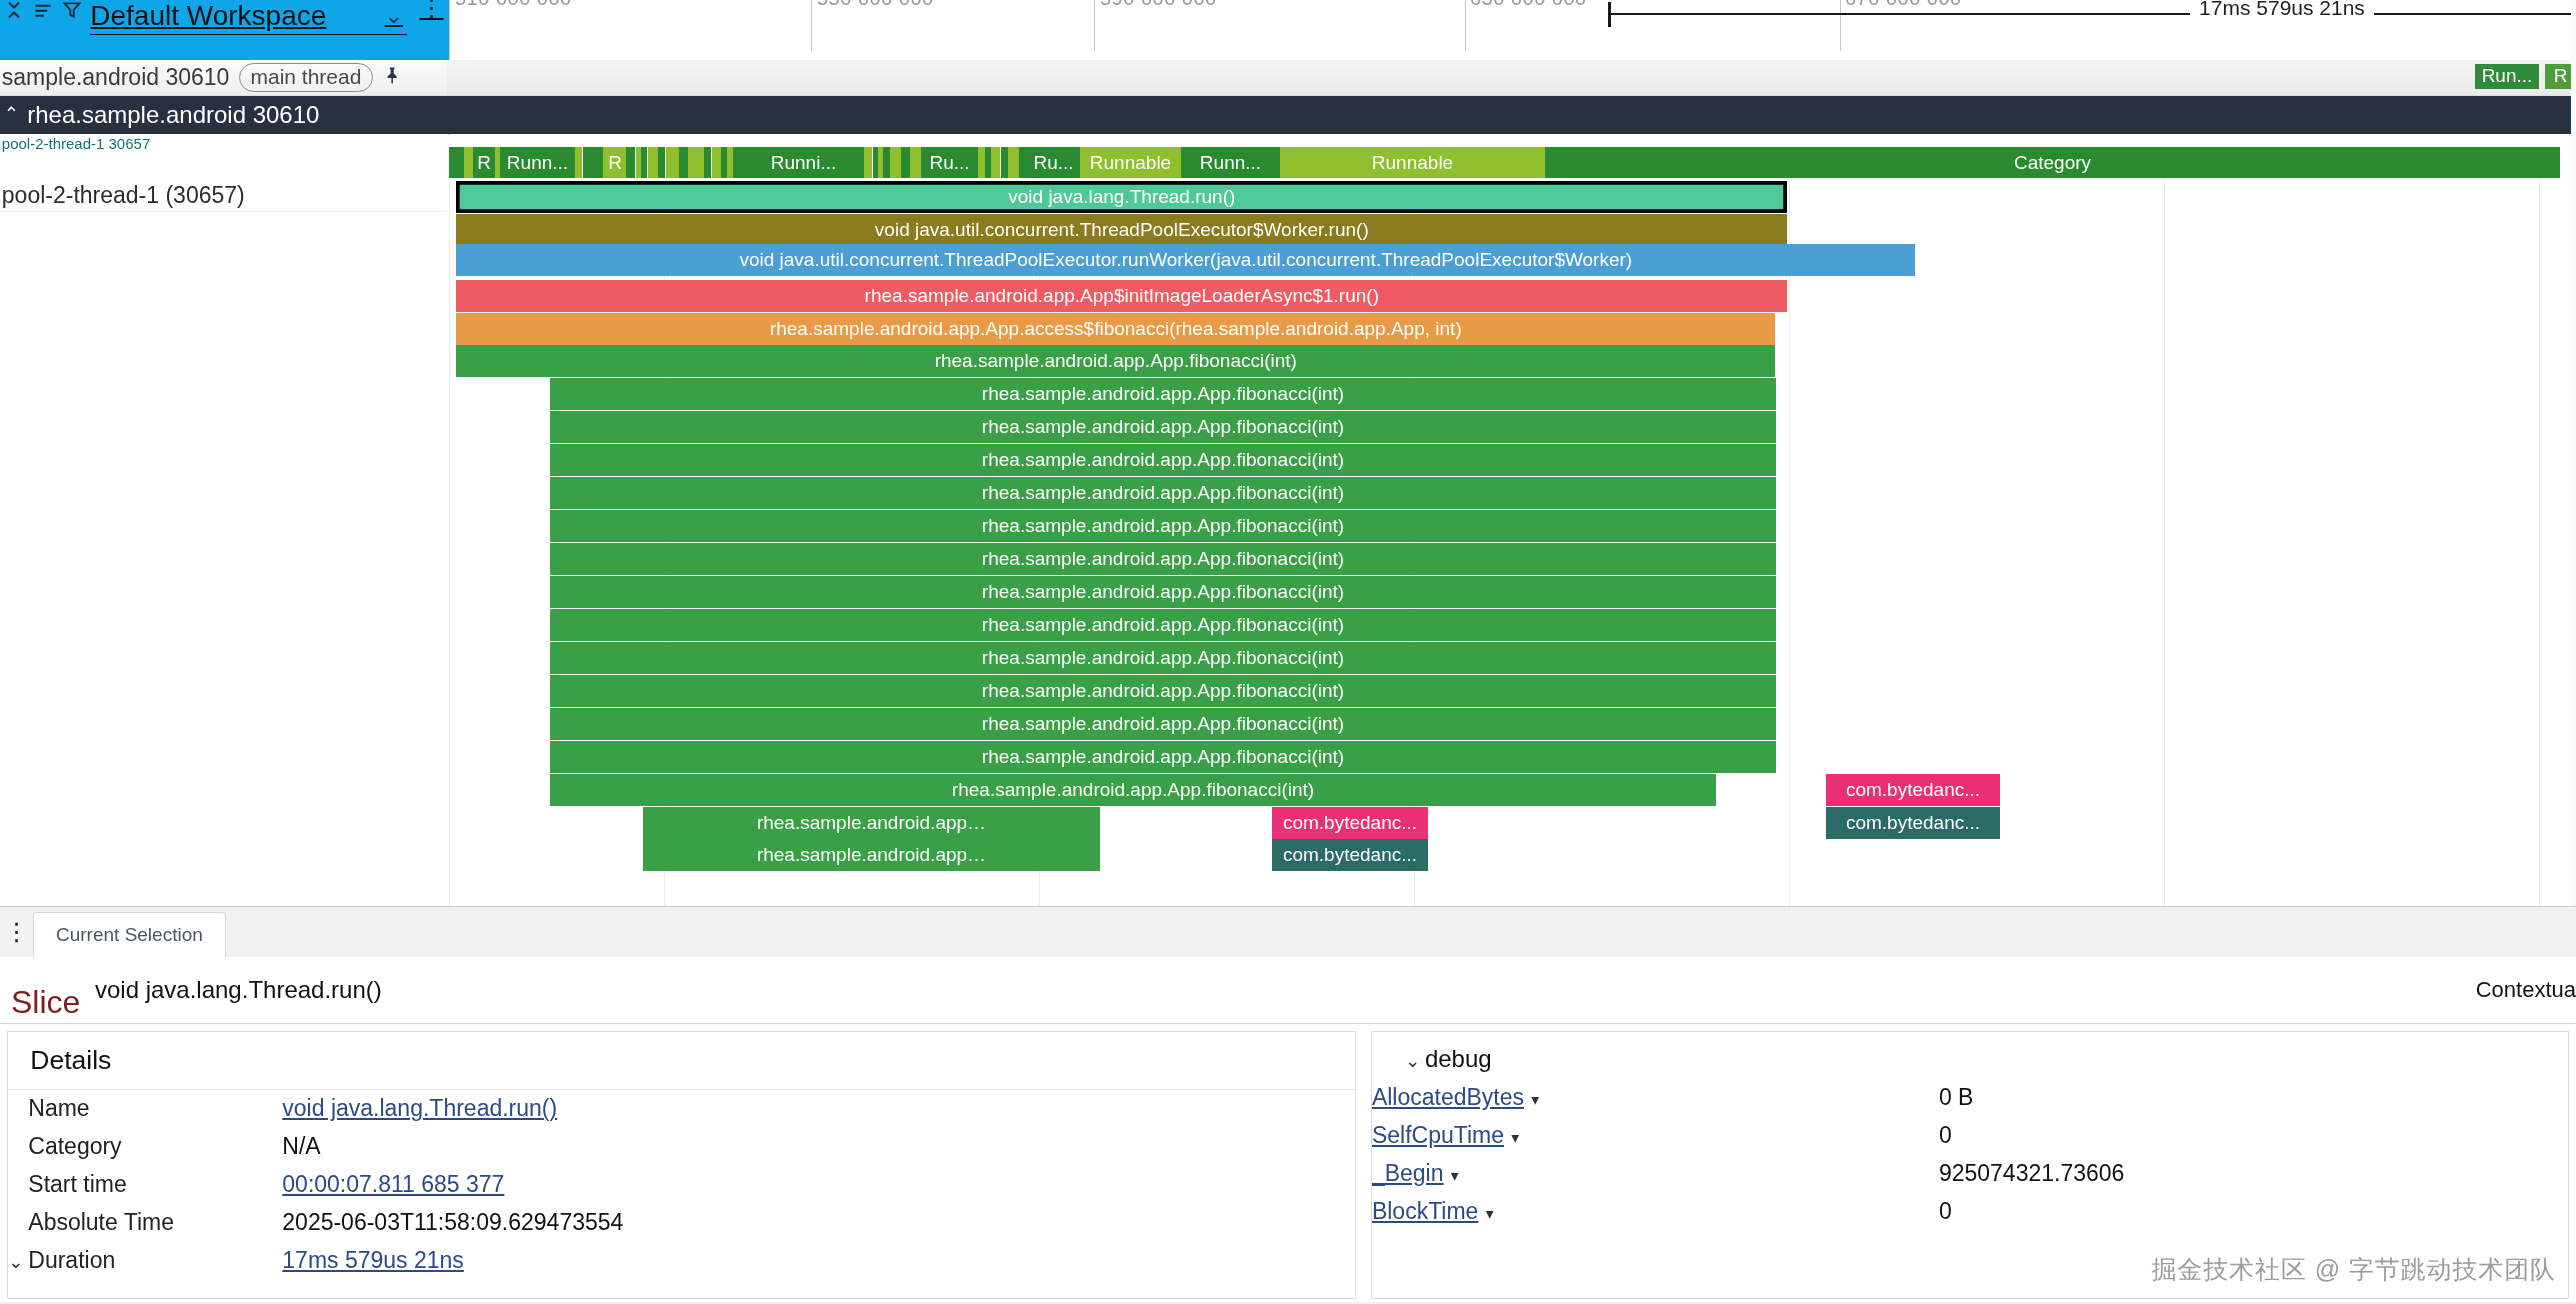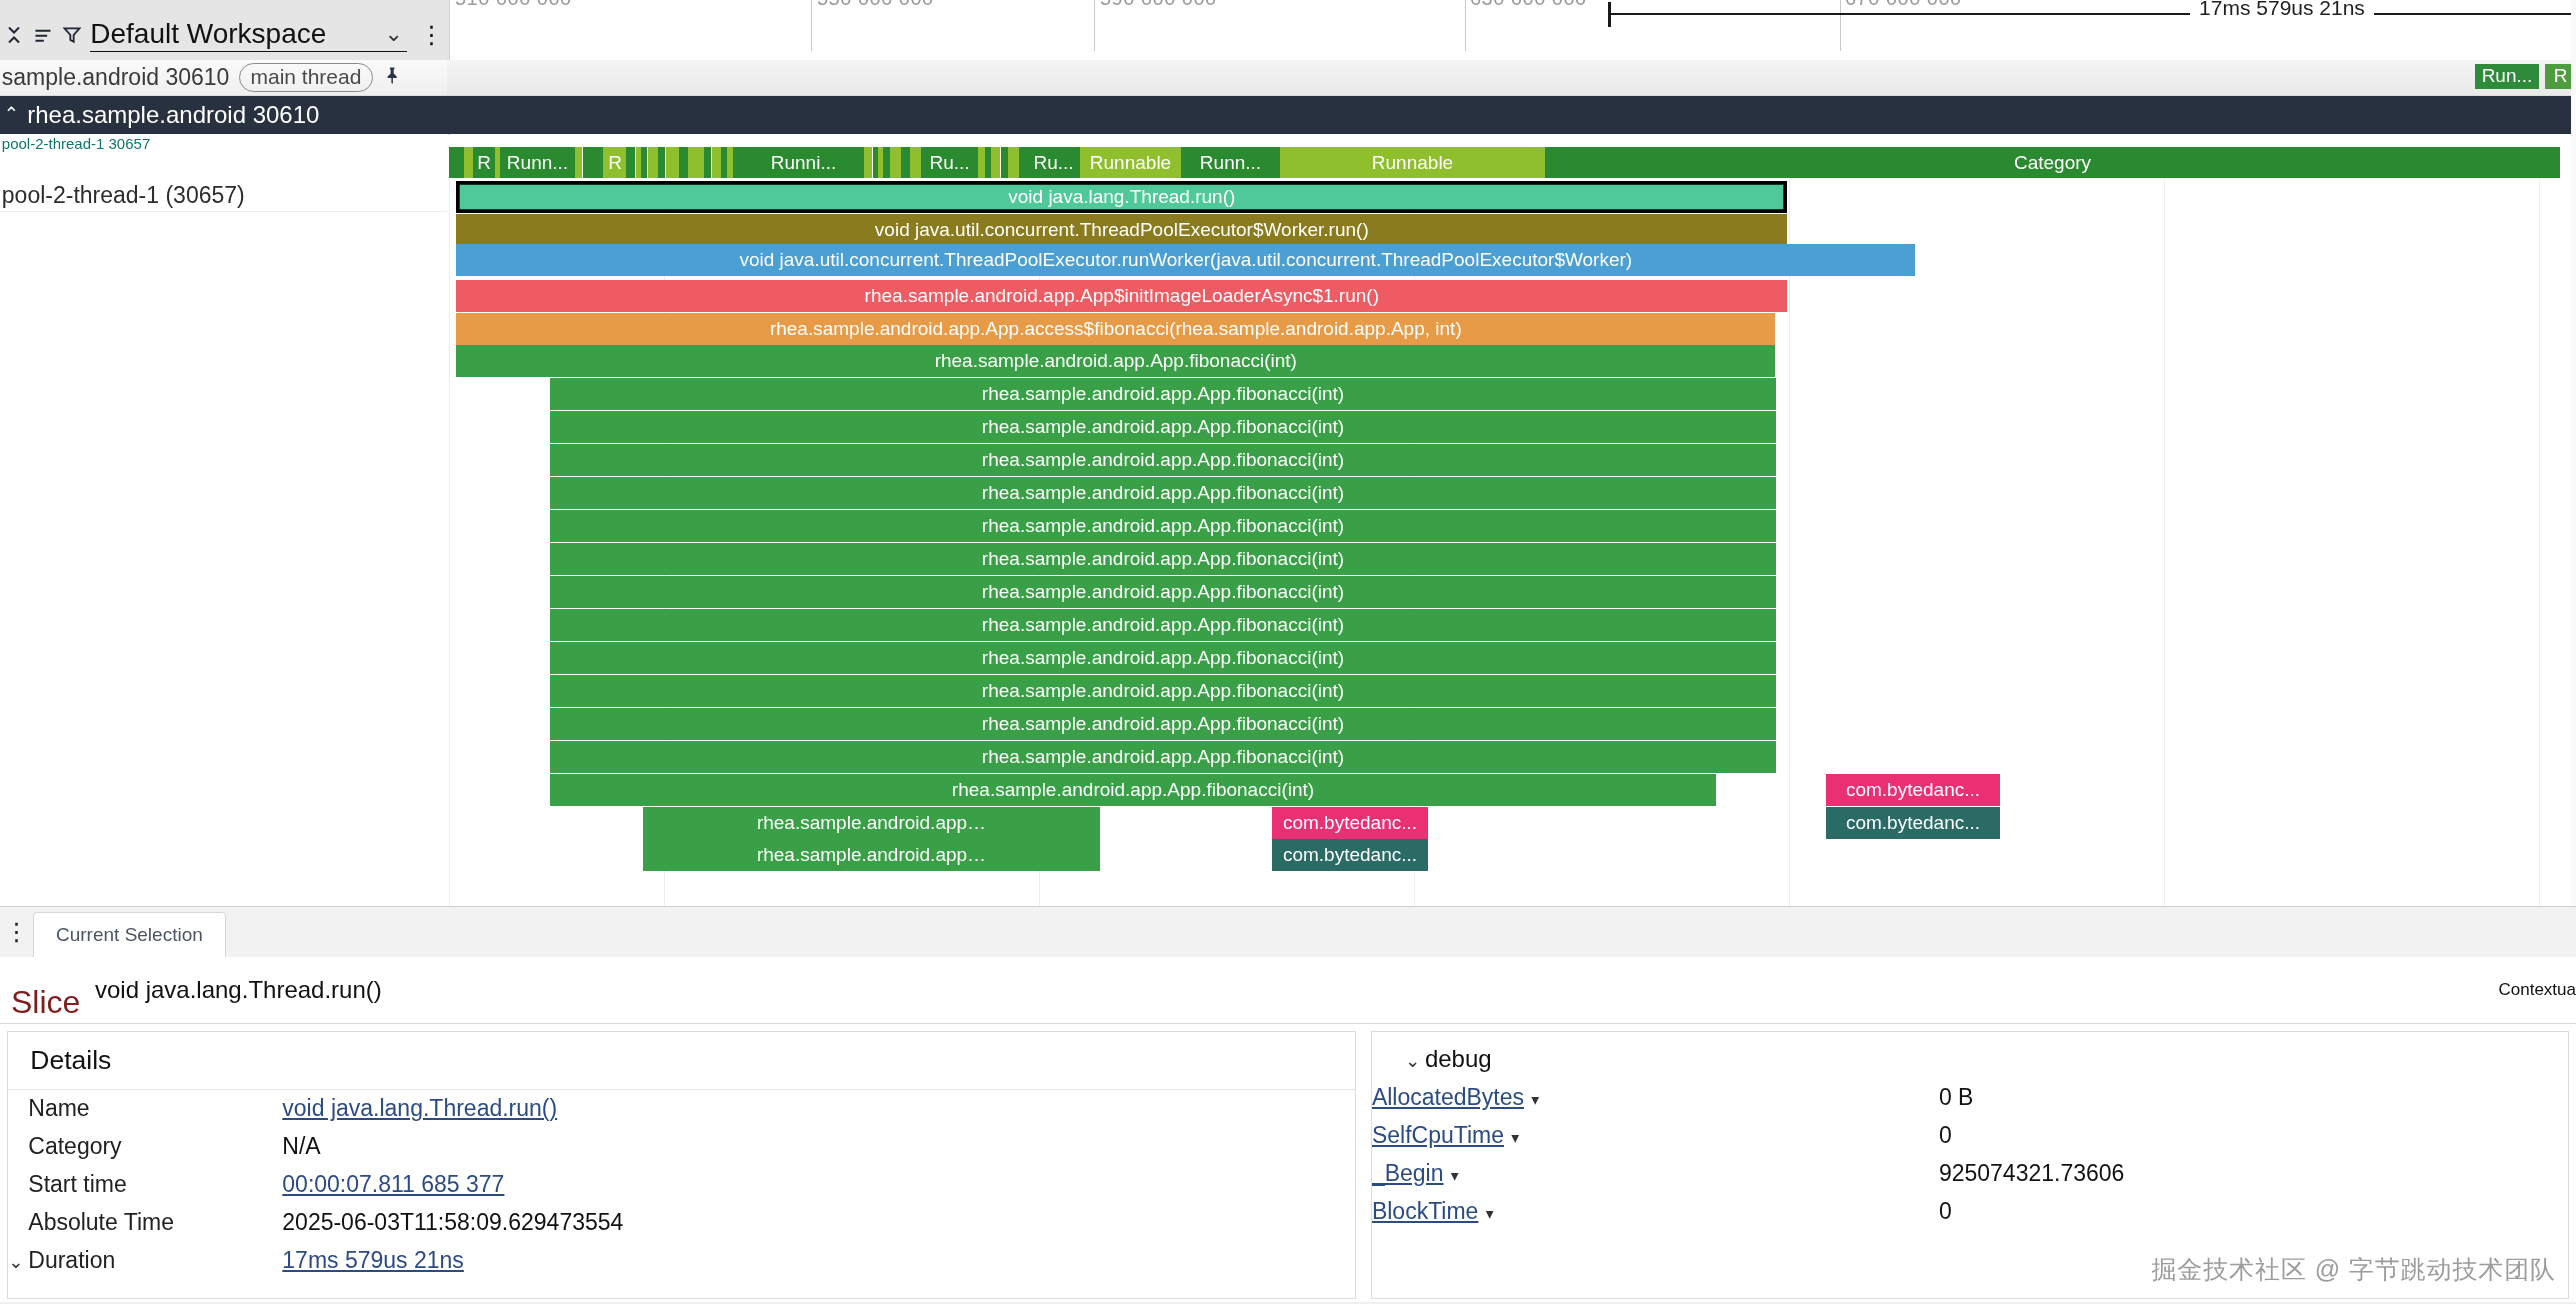--- a/index.html
+++ b/index.html
@@ -36,22 +36,22 @@
     position:absolute;top:1.8px;width:2.7px;height:25px;background:#1a1a1a;
   }
   #span-label{
     position:absolute;top:-3.7px;font-size:21px;color:#1f1f1f;
     background:#fff;padding:0 9.1px;white-space:nowrap;
   }
 
   
   #workspace-bar{
     position:absolute;left:0;top:0;width:449px;height:70px;
-    background:#e5e5e5;display:flex;align-items:center;
-    box-sizing:border-box;padding-left:3.7px;
+    background:#0ea5e9;display:flex;align-items:flex-start;
+    box-sizing:border-box;padding-left:3.7px;text-decoration:underline;
   }
   .ws-icon{
     color:#1f2633;display:inline-flex;align-items:center;justify-content:center;
     margin-right:8.2px;
   }
   #ws-title-wrap{
     flex:1;display:flex;align-items:center;
     border-bottom:1.8px solid #111;margin-right:7.3px;padding-bottom:1.8px;
   }
   #ws-title{font-size:28px;color:#111;white-space:nowrap;}
@@ -159,21 +159,21 @@
     display:flex;align-items:center;padding:0 22px;font-size:19px;color:#4b5563;
     border-radius:4.6px 4.6px 0 0;
   }
   #slice-header{
     position:absolute;left:0;top:50px;width:2576px;height:67px;
     display:flex;align-items:center;padding-left:11px;box-sizing:border-box;
     border-bottom:0.9px solid #d8d8d8;background:#fff;
   }
   #slice-kind{font-size:32px;color:#7f1d1d;margin-right:14.6px;margin-top:24px;}
   #slice-title{font-size:24px;color:#111;}
-  #contextual{margin-left:auto;font-size:17px;color:#111;padding-right:0;white-space:nowrap;}
+  #contextual{margin-left:auto;font-size:22px;color:#111;padding-right:0;white-space:nowrap;}
 
   #panes{position:absolute;left:0;top:117px;width:2576px;height:282px;display:flex;}
   .pane{
     border:0.9px solid #dcdcdc;box-sizing:border-box;background:#fff;
     margin:7.3px;overflow:hidden;
   }
   #pane-details{width:1349px;}
   #pane-args{flex:1;}
   .pane-title{
     font-size:26.5px;color:#111;padding:12.8px 0 12.8px 22px;

